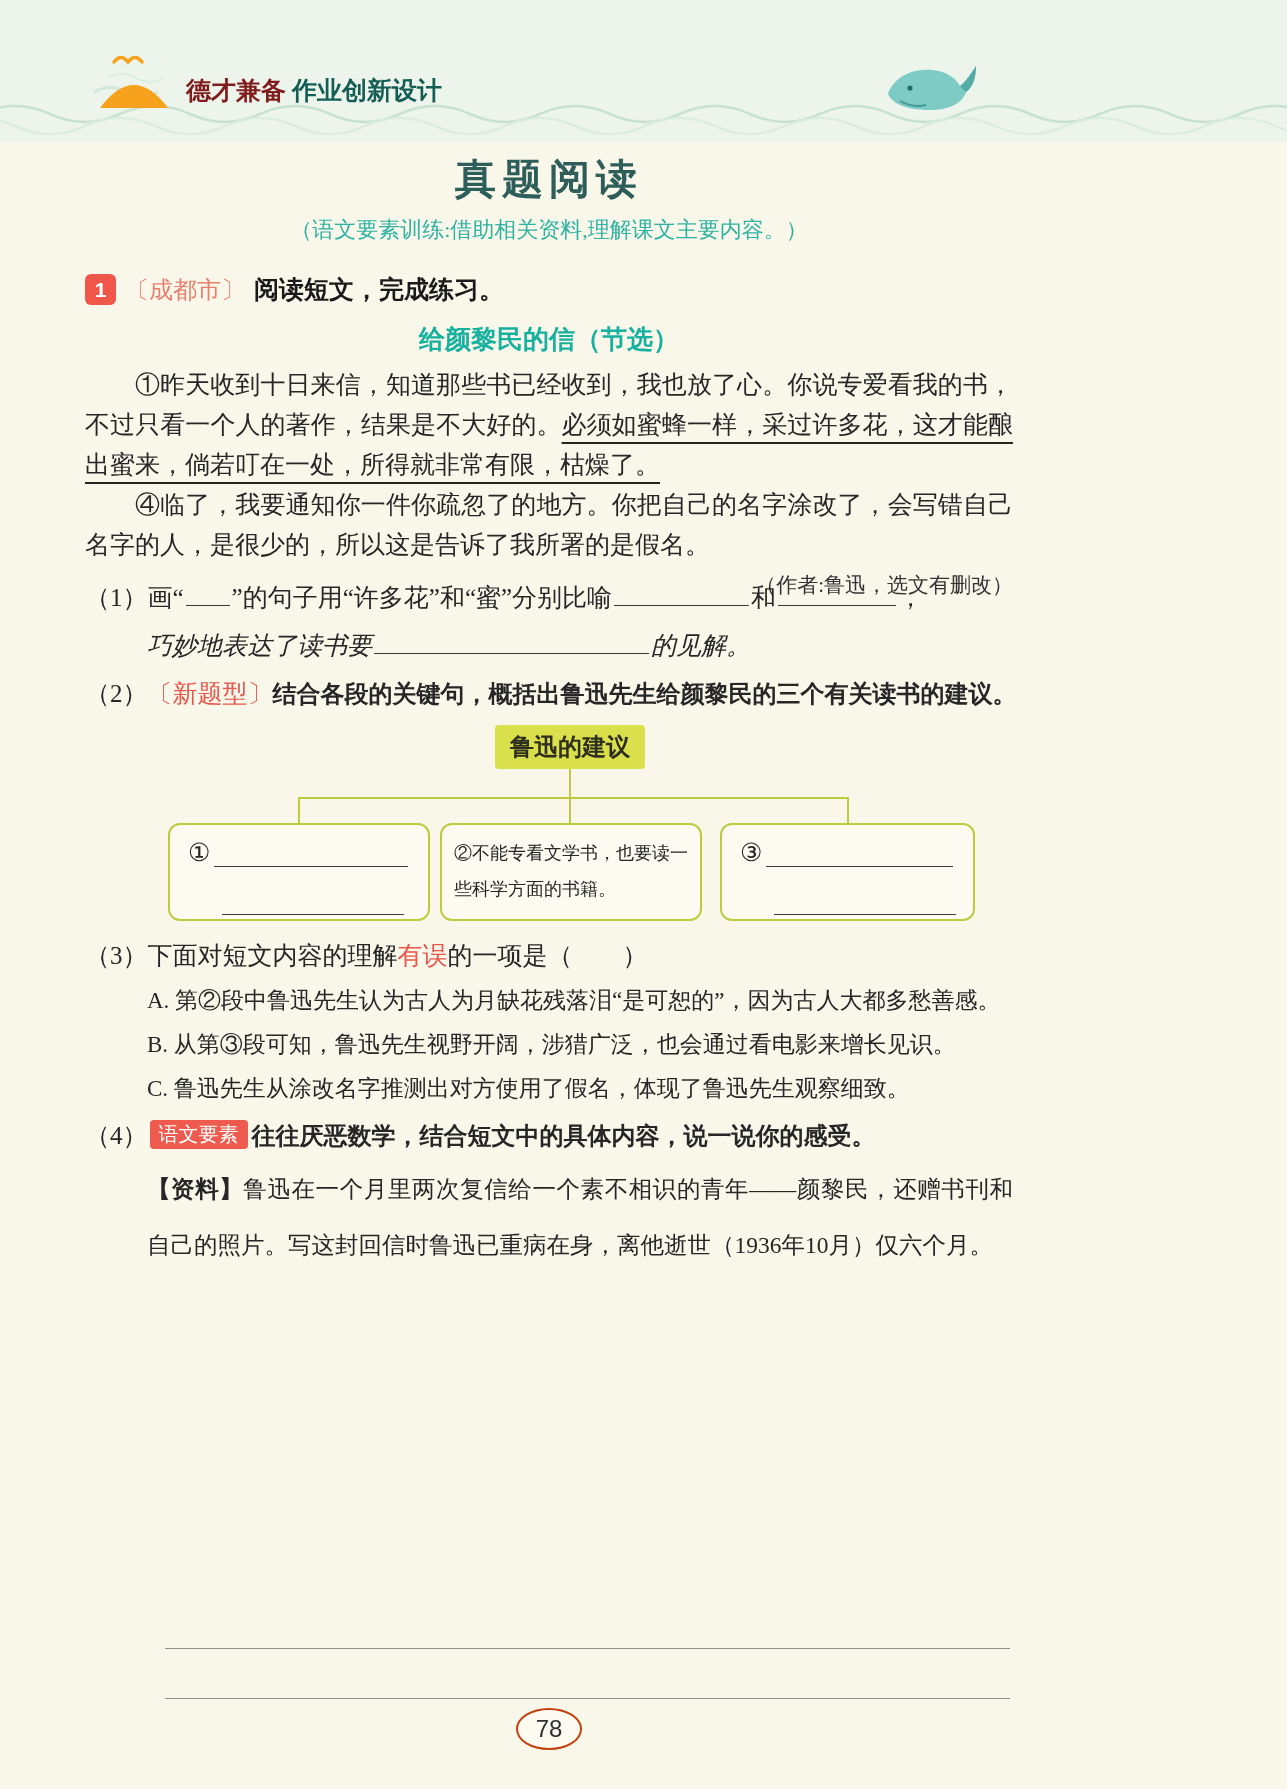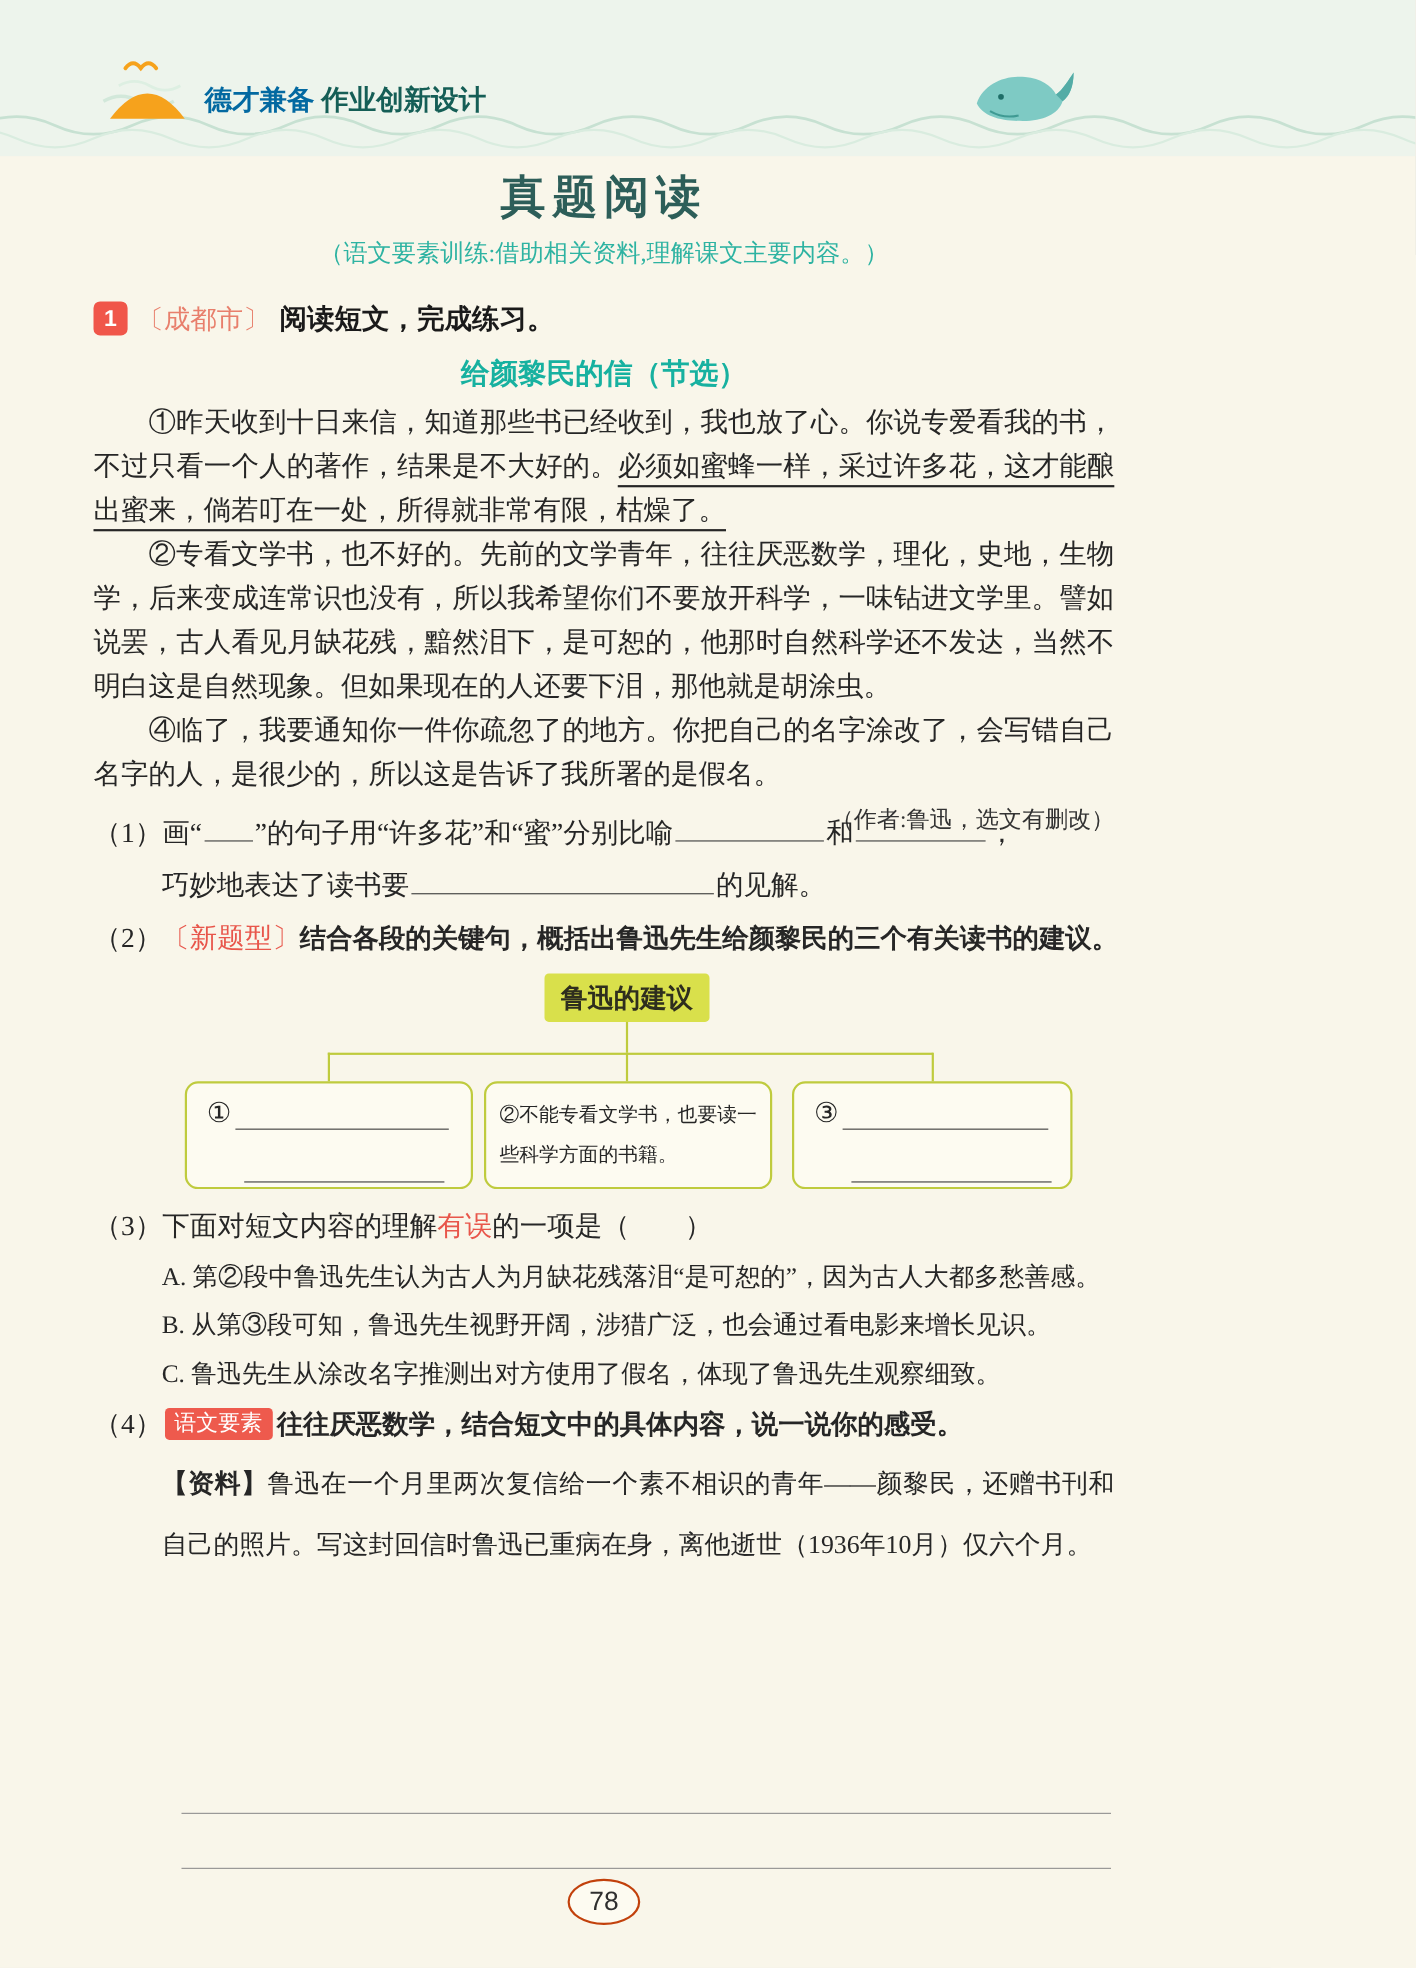--- a/index.html
+++ b/index.html
@@ -9,21 +9,21 @@
     background:#f9f6ea; overflow:hidden;
     font-family:"Liberation Serif","DejaVu Serif",serif; color:#262626;
   }
   
   .header-band { position:absolute; top:0; left:0; width:1287px; height:142px; background:#edf4ec; }
   .header-waves { position:absolute; left:0; top:90px; width:1287px; height:52px; }
   .sun-icon { position:absolute; left:88px; top:48px; }
   .whale-icon { position:absolute; left:880px; top:56px; }
   .brand { position:absolute; left:186px; top:74px; white-space:nowrap;
            font-family:"Liberation Sans",sans-serif; font-weight:bold; font-size:25px; }
-  .brand-orange { color:#0369a1; margin-right:6px;margin-top:28px; }
+  .brand-orange { color:#7f1d1d; margin-right:6px;margin-top:28px; }
   .brand-dark { color:#155e56; }
 
   
   .content { position:absolute; left:85px; top:152px; width:928px; }
   .title { text-align:center; font-family:"Liberation Sans",sans-serif; font-weight:800;
            font-size:41px; letter-spacing:6px; color:#2d5e59; }
   .subtitle { text-align:center; color:#2eb3a2; font-size:22px; margin-top:8px; }
 
   .q1-head { display:flex; align-items:center; gap:9px; margin-top:28px; }
   .qnum-badge { flex:none; width:31px; height:31px; border-radius:6px; background:#f0564a; color:#fff;
@@ -35,21 +35,21 @@
   .passage-title { text-align:center; color:#17b1a0; font-family:"Liberation Sans",sans-serif;
                    font-weight:bold; font-size:26px; margin:16px 0 8px; }
   .passage p { margin:0; font-size:25px; line-height:40px; text-indent:2em; text-align:justify; }
   .underlined { text-decoration:underline; text-underline-offset:9px; text-decoration-thickness:1.5px; }
   .author { float:right; font-size:21px; color:#333; }
 
   
   .questions { margin-top:10px; font-size:25px; }
   .sub { line-height:46px; margin-top:2px; }
   .nowrap { white-space:nowrap; }
-  .indent2 { padding-left:62px; }
+  .indent2 { padding-left:62px;font-style:italic; }
   .blank { display:inline-block; height:26px; border-bottom:1.5px solid #3a3a3a; margin:0 2px; vertical-align:baseline; }
   .w44 { width:44px; } .w135 { width:135px; } .w118 { width:118px; } .w275 { width:275px; }
   .red { color:#e8564b; }
   .tag-red { color:#e8564b; }
   .bold-sans { font-family:"Liberation Sans",sans-serif; font-weight:bold; font-size:24px; }
 
   
   .diagram { position:relative; height:206px; margin-top:8px; }
   .droot { position:absolute; left:410px; top:0; width:150px; height:44px; background:#d9e04b;
            border-radius:4px; display:flex; align-items:center; justify-content:center;
@@ -116,21 +116,20 @@
 
     <div class="q1-head">
       <span class="qnum-badge">1</span>
       <span class="region">〔成都市〕</span>
       <span class="instruction">阅读短文，完成练习。</span>
     </div>
 
     <div class="passage">
       <div class="passage-title">给颜黎民的信（节选）</div>
       <p><span>①昨天收到十日来信，知道那些书已经收到，我也放了心。你说专爱看我的书，不过只看一个人的著作，结果是不大好的。</span><span class="underlined">必须如蜜蜂一样，采过许多花，这才能酿出蜜来，倘若叮在一处，所得就非常有限，枯燥了。</span></p>
-      <p>②专看文学书，也不好的。先前的文学青年，往往厌恶数学，理化，史地，生物学，后来变成连常识也没有，所以我希望你们不要放开科学，一味钻进文学里。譬如说罢，古人看见月缺花残，黯然泪下，是可恕的，他那时自然科学还不发达，当然不明白这是自然现象。但如果现在的人还要下泪，那他就是胡涂虫。</p>
       <p><span>④临了，我要通知你一件你疏忽了的地方。你把自己的名字涂改了，会写错自己名字的人，是很少的，所以这是告诉了我所署的是假名。</span><span class="author">（作者:鲁迅，选文有删改）</span></p>
     </div>
 
     <div class="questions">
 
       <div class="sub nowrap">
         <span>（1）</span><span>画“</span><span class="blank w44"></span><span>”的句子用“许多花”和“蜜”分别比喻</span><span class="blank w135"></span><span>和</span><span class="blank w118"></span><span>，</span>
       </div>
       <div class="sub indent2 nowrap">
         <span>巧妙地表达了读书要</span><span class="blank w275"></span><span>的见解。</span>

